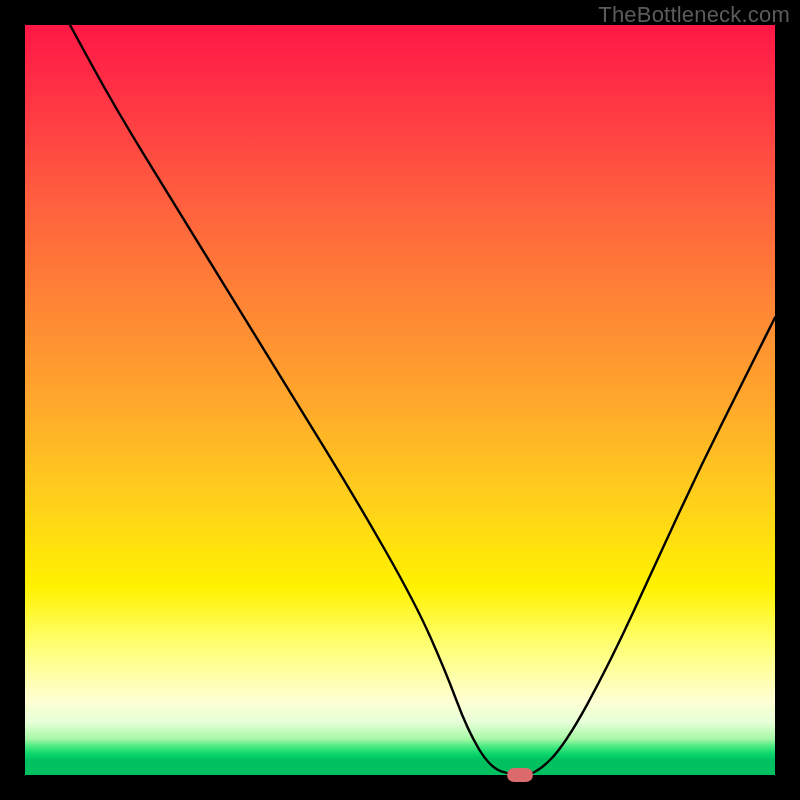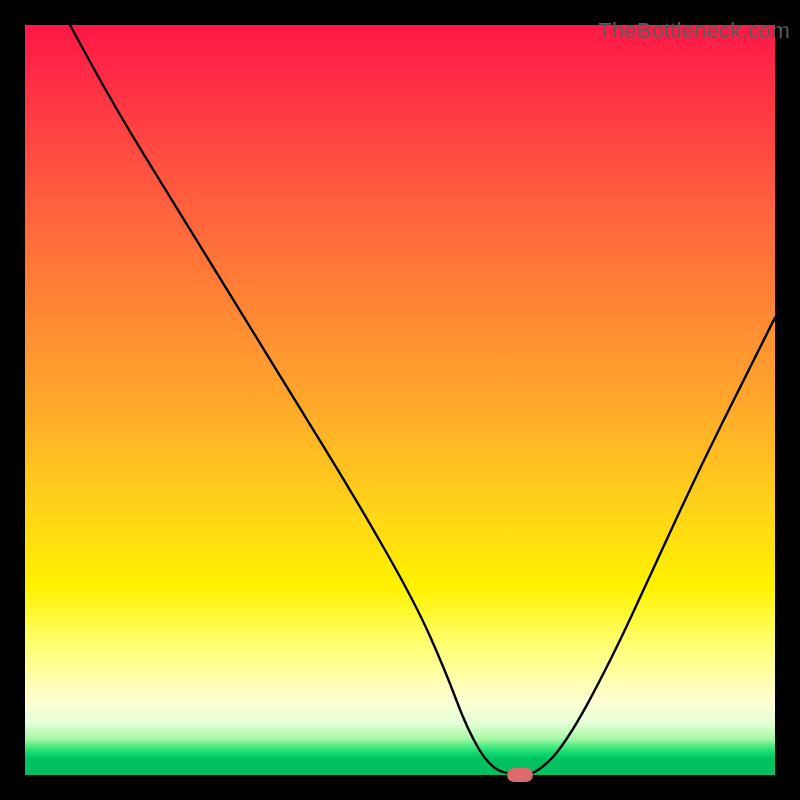--- a/index.html
+++ b/index.html
@@ -20,21 +20,20 @@
   .watermark {
     position: absolute;
     top: 2px;
     right: 10px;
     font-size: 22px;
     font-weight: 500;
     color: #5b5b5b;
     letter-spacing: 0.2px;
     z-index: 4;
     user-select: none;
-    margin-top: 16px;
   }
   .plot {
     position: absolute;
     left: 25px;
     top: 25px;
     width: 750px;
     height: 750px;
     background: #000;
   }
   .gradient {

